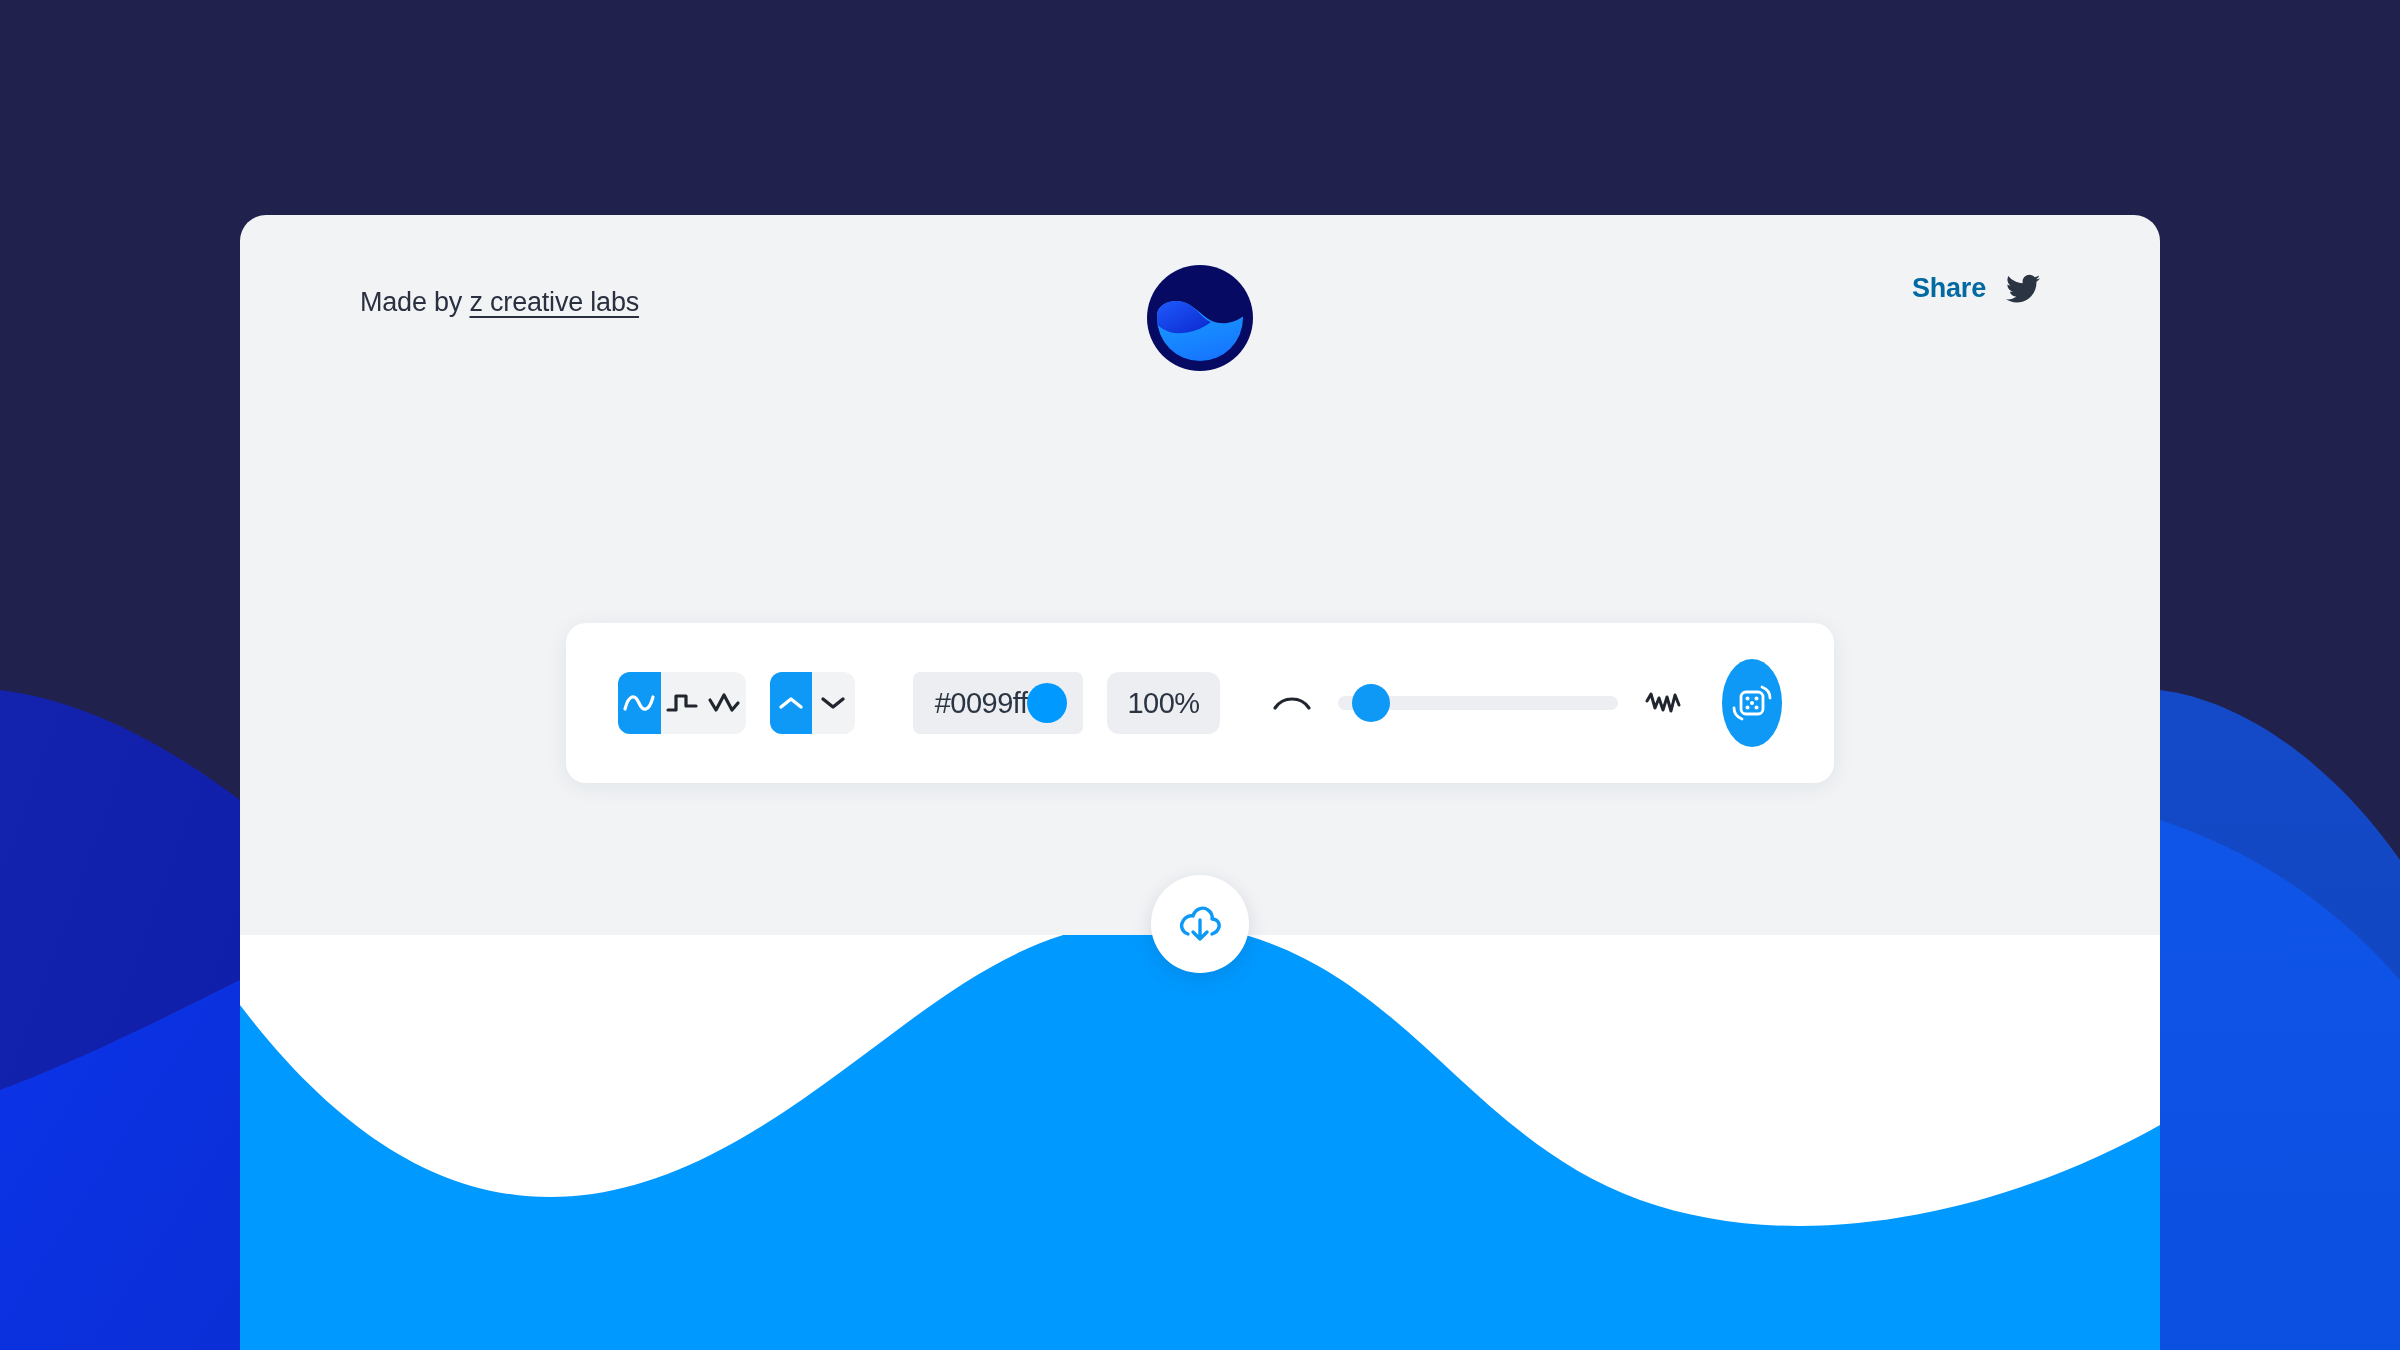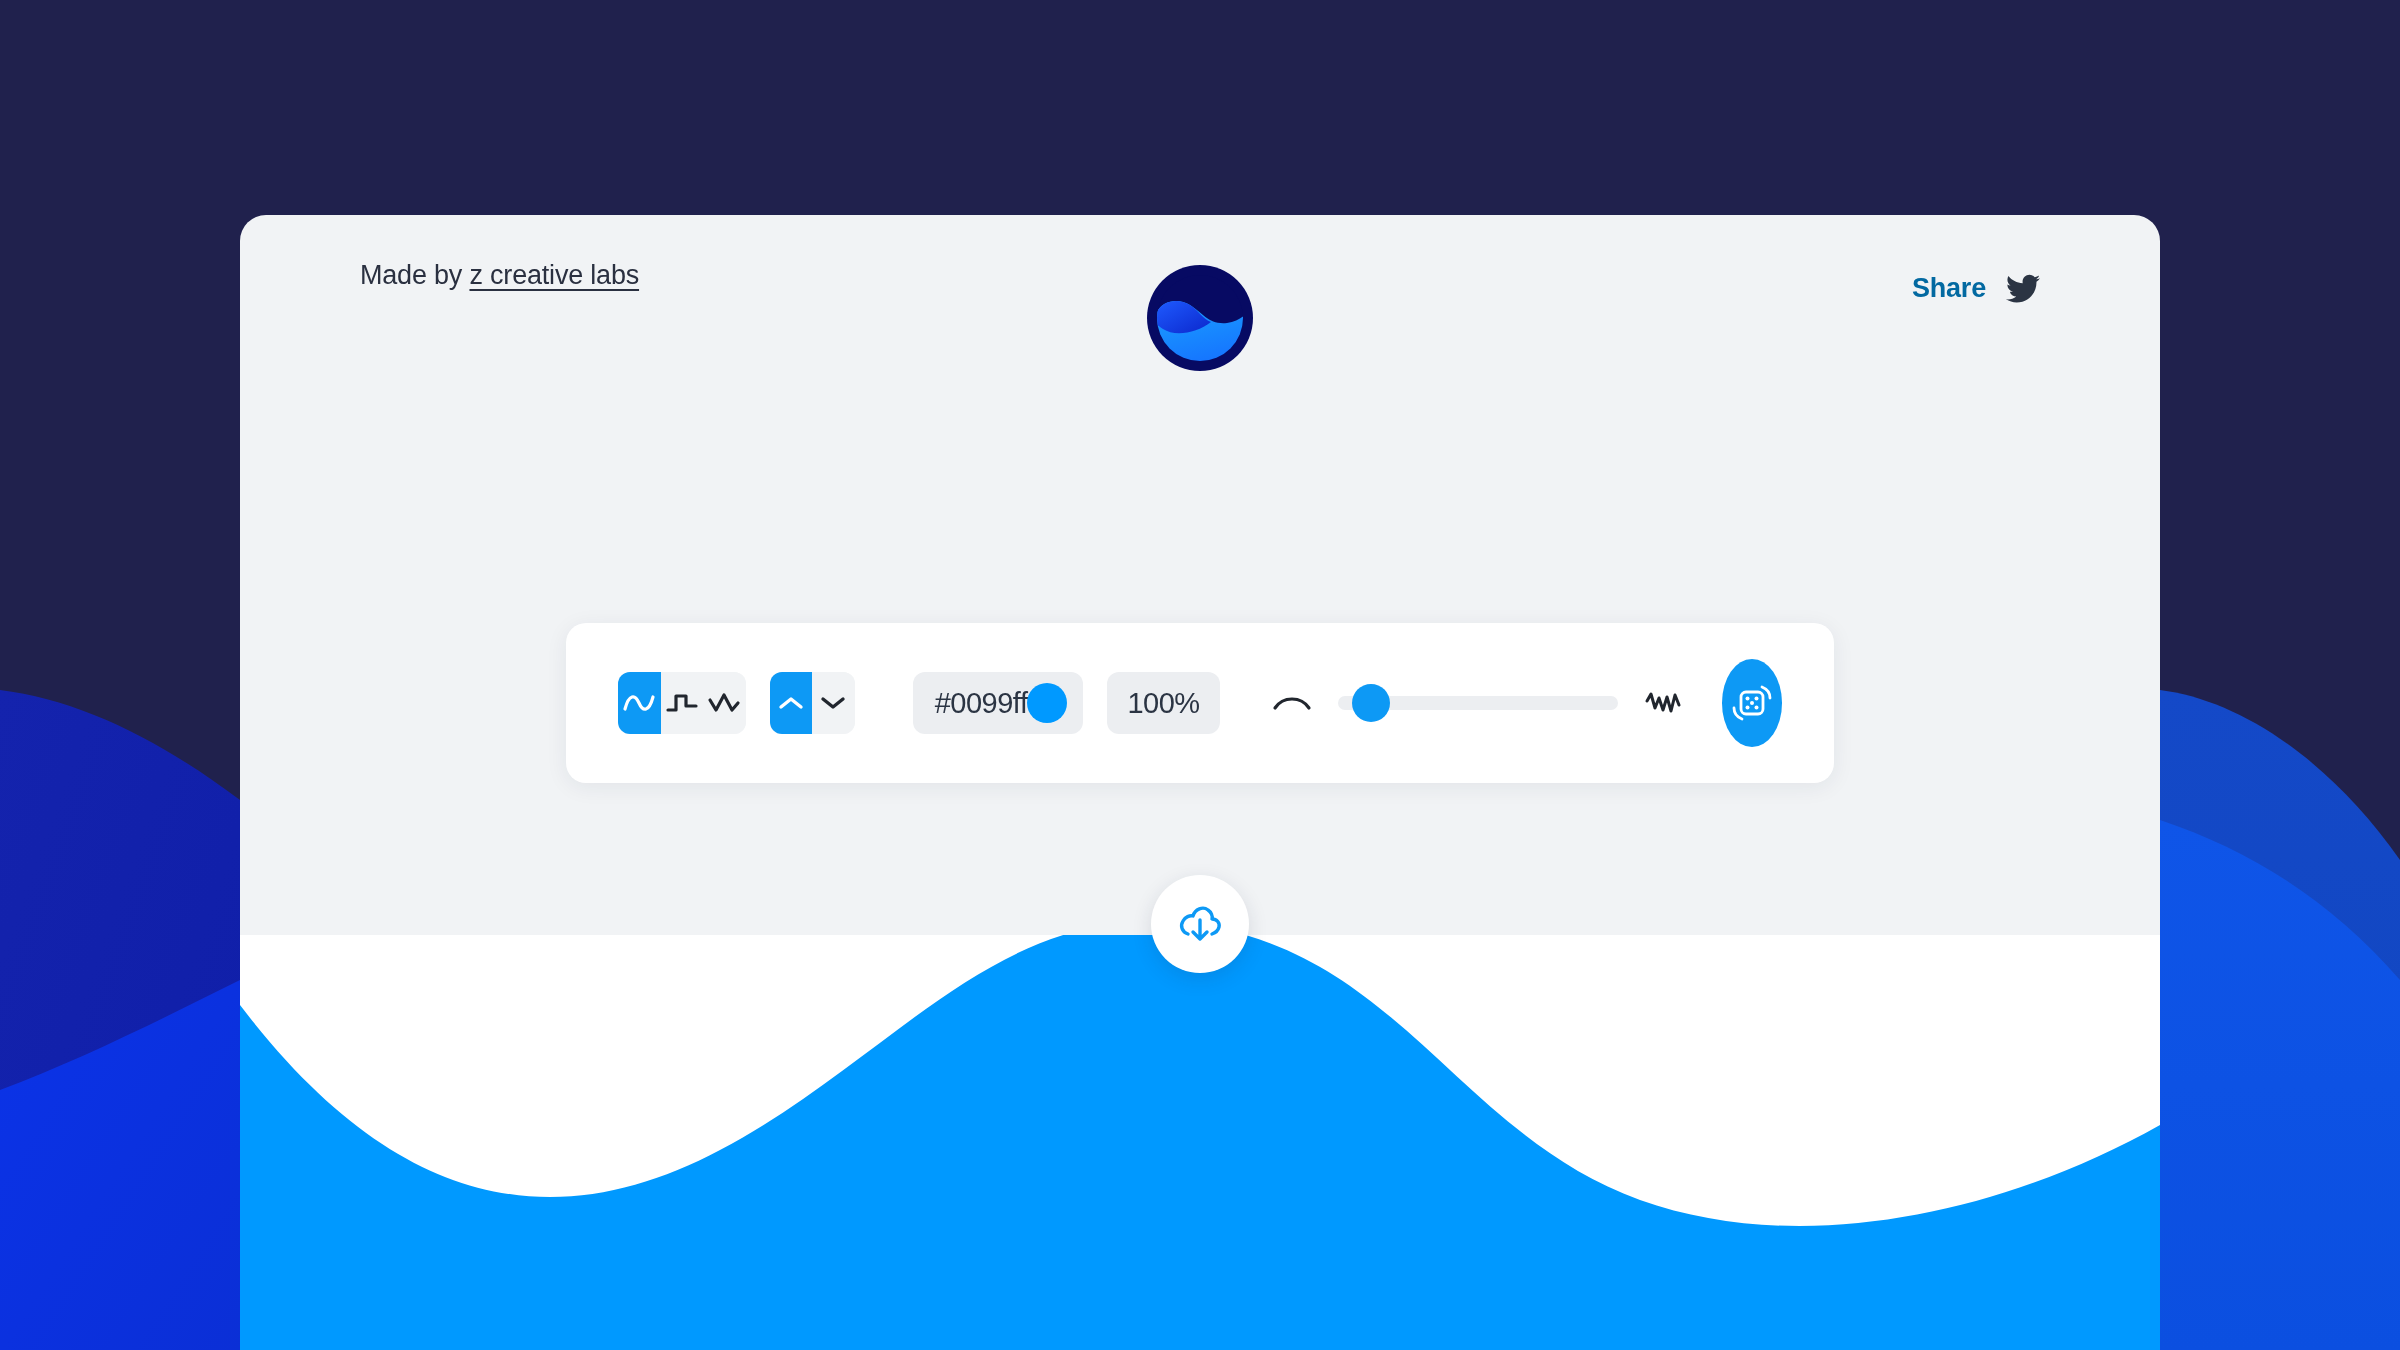--- a/index.html
+++ b/index.html
@@ -46,21 +46,21 @@
   #topbar {
     position: absolute;
     left: 0; top: 0;
     width: 100%;
     height: 160px;
   }
 
   #made-by {
     position: absolute;
     left: 120px;
-    top: 45px;
+    top: 72px;
     font-size: 27px;
     color: #2a3040;
     letter-spacing: -0.2px;
     white-space: nowrap;
   }
   #made-by .link {
     text-decoration: underline;
     text-underline-offset: 5px;
     color: #2a3040;
     cursor: pointer;
@@ -363,21 +363,21 @@
         </button>
         <button class="seg-btn">
           <span>
             <svg class="icon-svg" width="30" height="22" viewBox="0 0 30 22" aria-hidden="true">
               <path d="M5 7 L15 15 L25 7" fill="none" stroke="#21262e" stroke-width="3.4" stroke-linecap="round" stroke-linejoin="round"></path>
             </svg>
           </span>
         </button>
       </div>
 
-      <div class="field" id="color-field" style="margin-right:24px;">
+      <div class="field" id="color-field" style="margin-right:24px;border-radius:7px;">
         <span id="color-value">#0099ff</span>
         <span id="color-swatch" style="background: rgb(0, 153, 255);"></span>
       </div>
 
       <div class="field" id="opacity-field" style="margin-right:52px;">
         <span id="opacity-value">100</span>
         <span id="opacity-unit">%</span>
       </div>
 
       <div id="slider-row">

